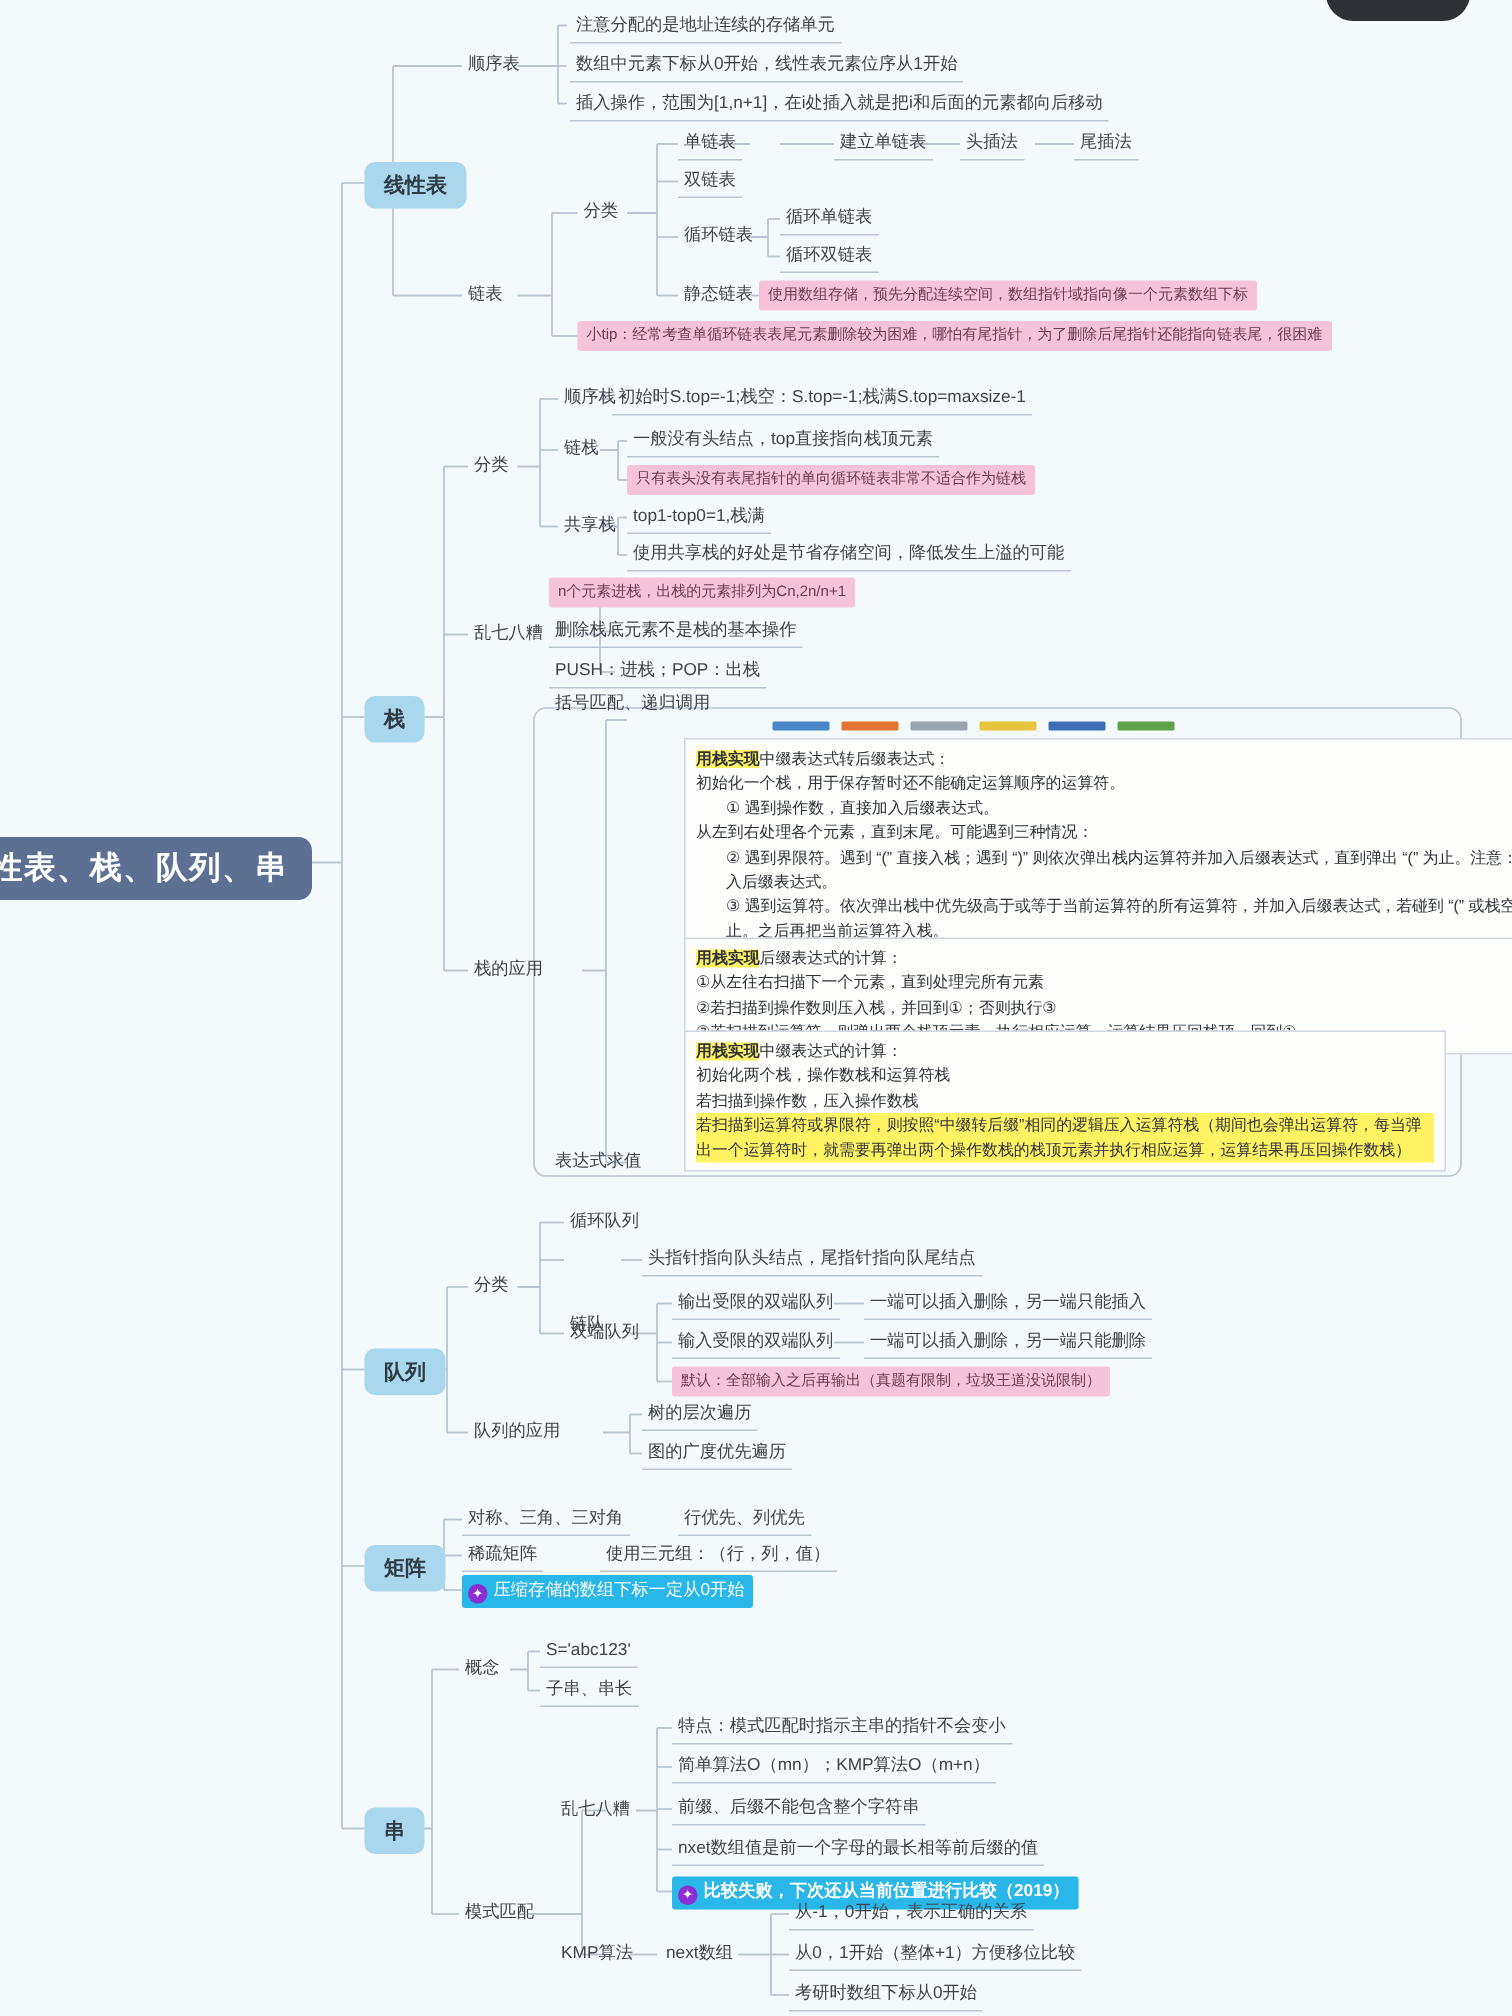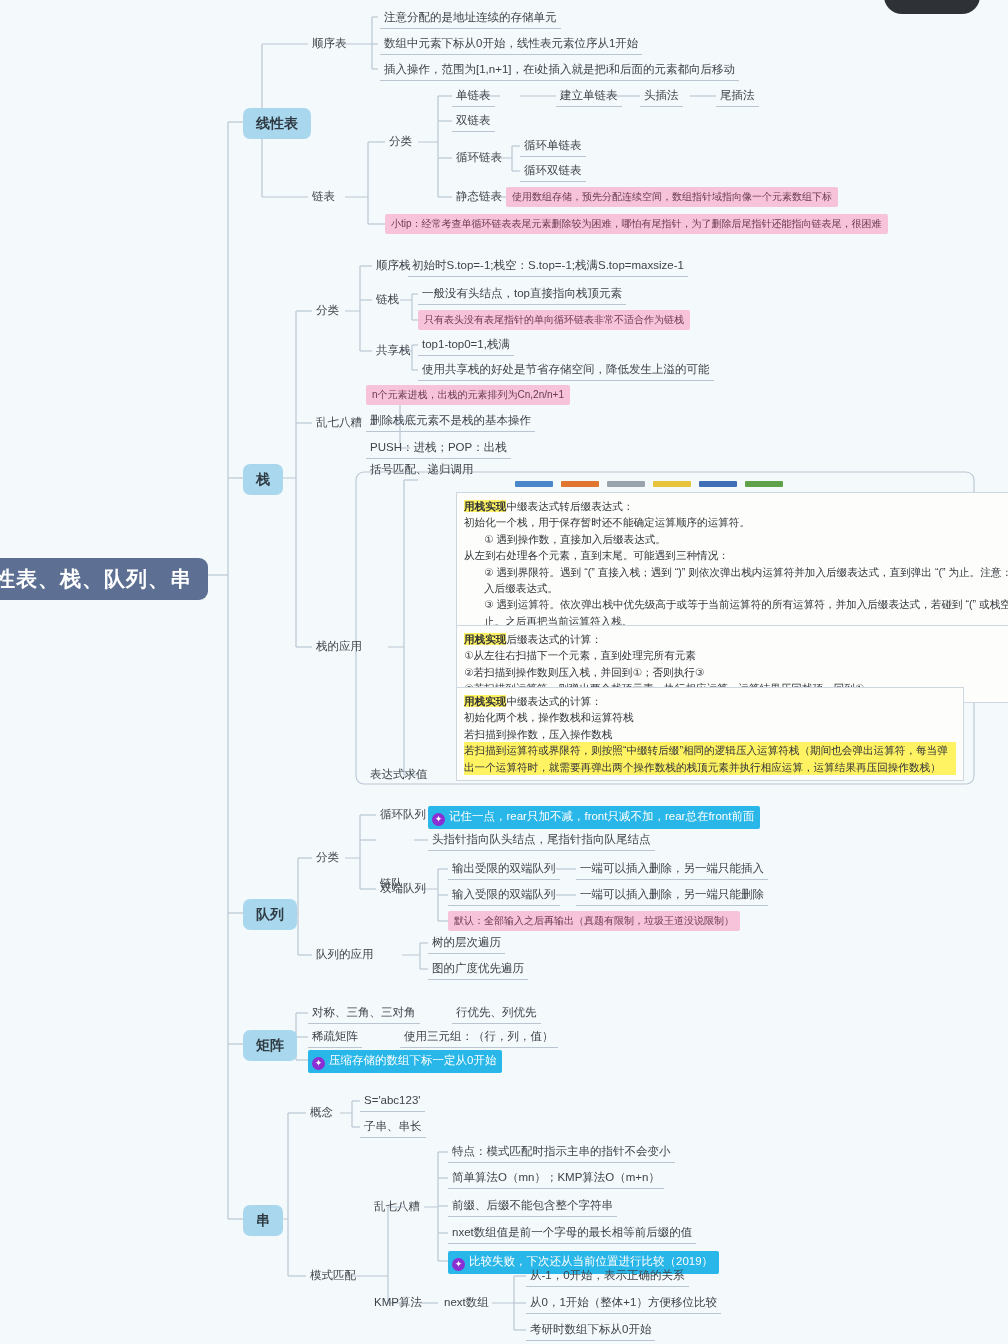--- a/index.html
+++ b/index.html
@@ -330,23 +330,20 @@
     <span class="ln">初始化两个栈，操作数栈和运算符栈</span>
     <span class="ln">若扫描到操作数，压入操作数栈</span>
     <span class="ln hl">若扫描到运算符或界限符，则按照“中缀转后缀”相同的逻辑压入运算符栈（期间也会弹出运算符，每当弹出一个运算符时，就需要再弹出两个操作数栈的栈顶元素并执行相应运算，运算结果再压回操作数栈）</span>
   </div>
 
   <div class="node l1" style="left:243px; top:899px;">队列</div>
 
   <div class="node plain" style="left:312px; top:848px;">分类</div>
 
   <div class="node plain" style="left:376px; top:805px;">循环队列</div>
-  <div class="node cyan" style="left:428px; top:806px;">
-    <span class="bul">✦</span><span>记住一点，rear只加不减，front只减不加，rear总在front前面</span>
-  </div>
 
   <div class="node plain" style="left:376px; top:874px;">链队</div>
   <div class="node plain u" style="left:428px; top:830px;">头指针指向队头结点，尾指针指向队尾结点</div>
 
   <div class="node plain" style="left:376px; top:879px;">双端队列</div>
   <div class="node plain u" style="left:448px; top:859px;">输出受限的双端队列</div>
   <div class="node plain u" style="left:576px; top:859px;">一端可以插入删除，另一端只能插入</div>
   <div class="node plain u" style="left:448px; top:885px;">输入受限的双端队列</div>
   <div class="node plain u" style="left:576px; top:885px;">一端可以插入删除，另一端只能删除</div>
   <div class="node pink" style="left:448px; top:911px;">默认：全部输入之后再输出（真题有限制，垃圾王道没说限制）</div>
@@ -370,21 +367,21 @@
   <div class="node plain u" style="left:360px; top:1091px;">S='abc123'</div>
   <div class="node plain u" style="left:360px; top:1117px;">子串、串长</div>
 
   <div class="node plain" style="left:306px; top:1266px;">模式匹配</div>
 
   <div class="node plain" style="left:370px; top:1197px;">乱七八糟</div>
   <div class="node plain u" style="left:448px; top:1142px;">特点：模式匹配时指示主串的指针不会变小</div>
   <div class="node plain u" style="left:448px; top:1168px;">简单算法O（mn）；KMP算法O（m+n）</div>
   <div class="node plain u" style="left:448px; top:1196px;">前缀、后缀不能包含整个字符串</div>
   <div class="node plain u" style="left:448px; top:1223px;">nxet数组值是前一个字母的最长相等前后缀的值</div>
-  <div class="node cyan" style="left:448px; top:1251px;">
+  <div class="node cyan" style="left:448px; top:1251px;font-weight:bold;">
     <span class="bul">✦</span><span>比较失败，下次还从当前位置进行比较（2019）</span>
   </div>
 
   <div class="node plain" style="left:370px; top:1293px;">KMP算法</div>
   <div class="node plain" style="left:440px; top:1293px;">next数组</div>
   <div class="node plain u" style="left:526px; top:1266px;">从-1，0开始，表示正确的关系</div>
   <div class="node plain u" style="left:526px; top:1293px;">从0，1开始（整体+1）方便移位比较</div>
   <div class="node plain u" style="left:526px; top:1320px;">考研时数组下标从0开始</div>
 
 </div>

